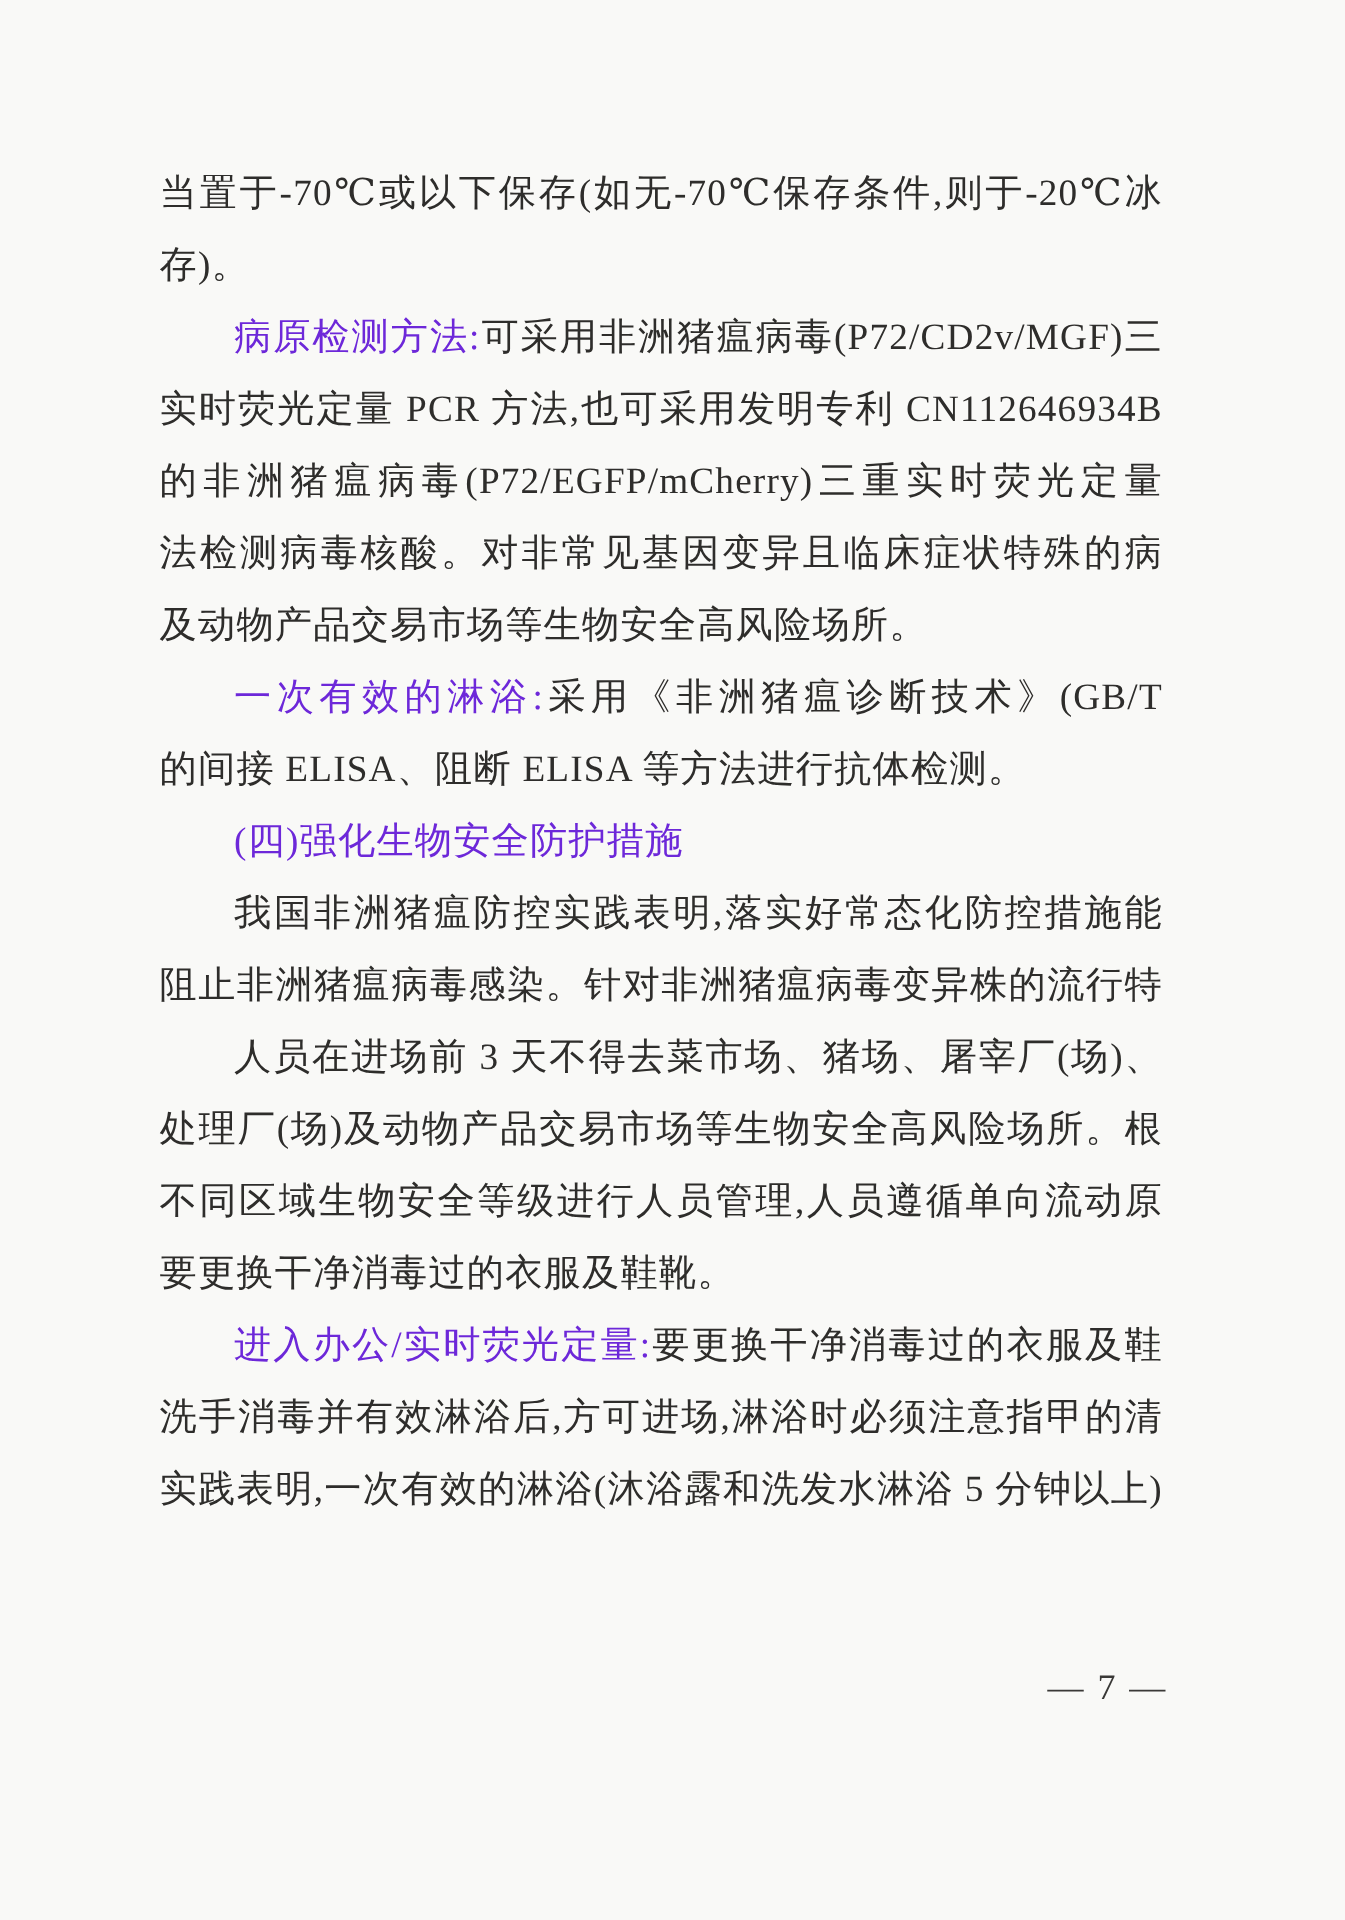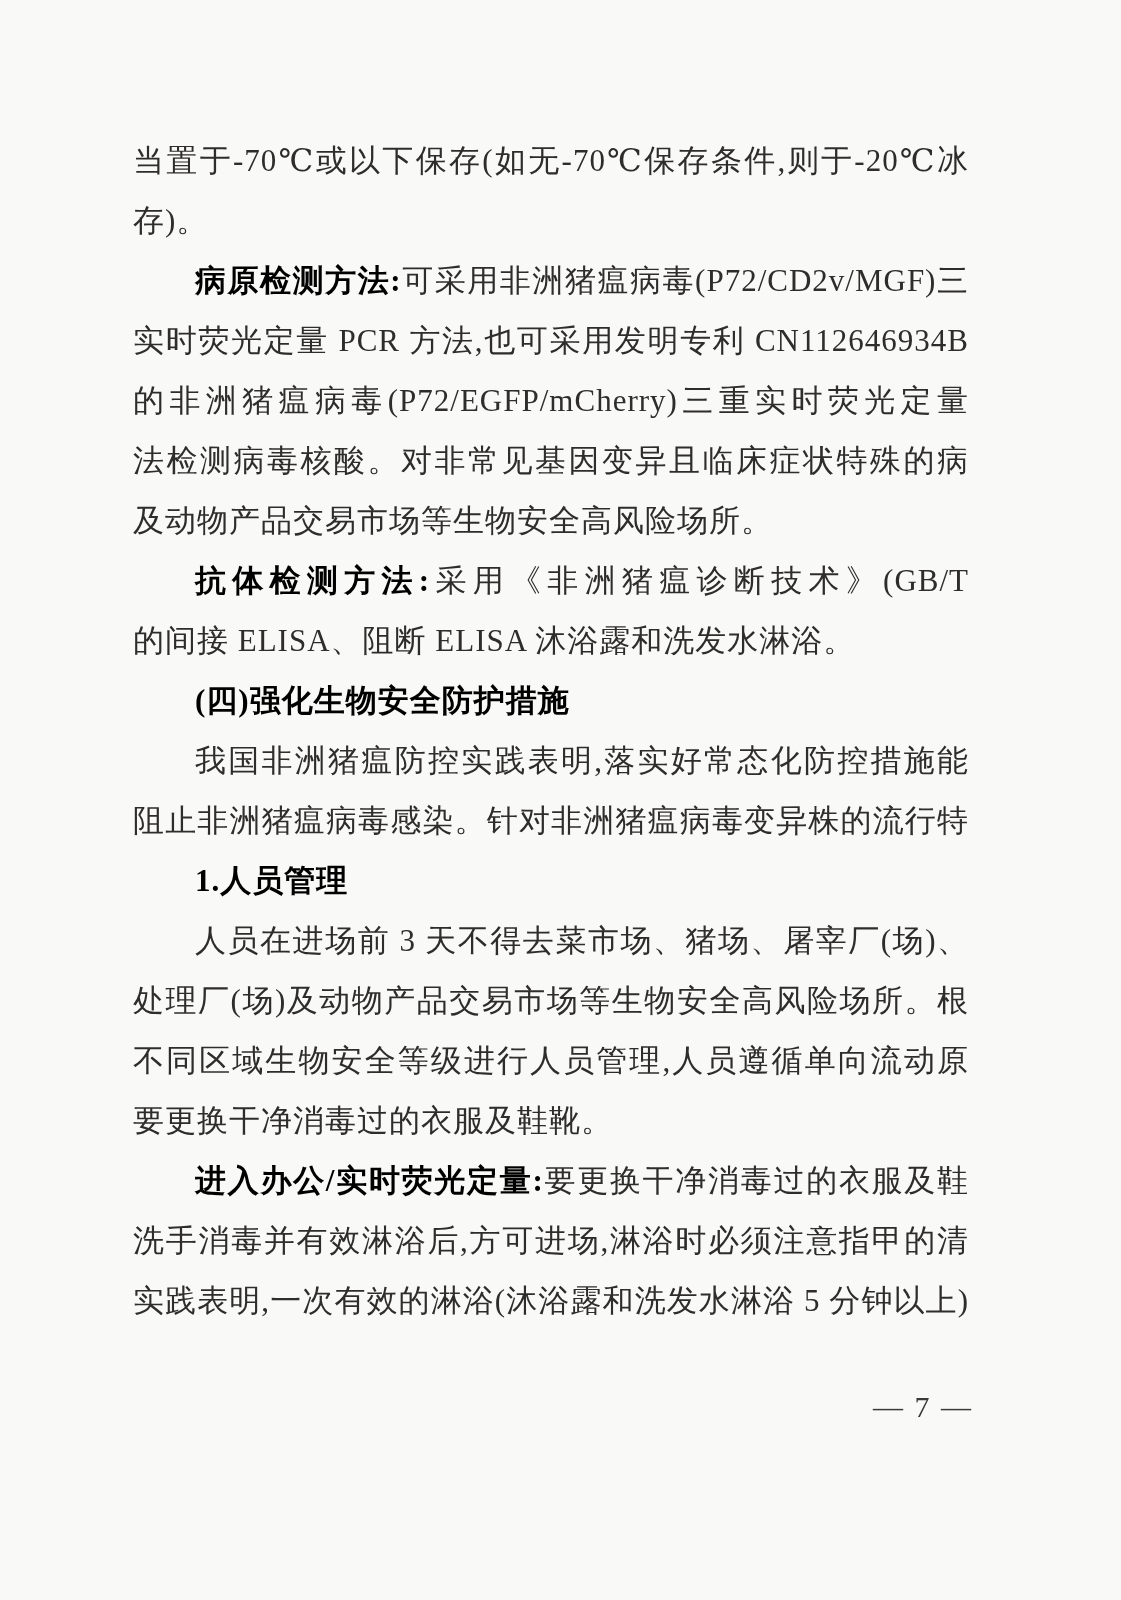--- a/index.html
+++ b/index.html
@@ -30,22 +30,22 @@
     letter-spacing: 1px;
     text-align: left;
     overflow: hidden;
   }
   .line.justify {
     text-align: justify;
     text-align-last: justify;
     text-justify: inter-character;
   }
   .seg.bold {
-    font-weight: 700;
-    color: #000000;
+    font-weight: 400;
+    color: #6d28d9;
   }
   .footer {
     position: absolute;
     top: 1389px;
     right: 148px;
     font-size: 30px;
     line-height: 36px;
     letter-spacing: 2px;
     color: #3a3937;
   }
@@ -55,26 +55,25 @@
 
 <div class="page" style="background: rgb(249, 249, 247); color: rgb(46, 45, 43);">
   <div class="content">
       <div class="line justify"><span class="seg">当置于-70℃或以下保存(如无-70℃保存条件,则于-20℃冰箱暂</span></div>
       <div class="line"><span class="seg">存)。</span></div>
       <div class="line justify" style="padding-left: 2em;"><span class="seg bold">病原检测方法:</span><span class="seg">可采用非洲猪瘟病毒(P72/CD2v/MGF)三重</span></div>
       <div class="line justify"><span class="seg">实时荧光定量 PCR 方法,也可采用发明专利 CN112646934B 提供</span></div>
       <div class="line justify"><span class="seg">的非洲猪瘟病毒(P72/EGFP/mCherry)三重实时荧光定量 PCR 方</span></div>
       <div class="line justify"><span class="seg">法检测病毒核酸。对非常见基因变异且临床症状特殊的病例,需</span></div>
       <div class="line"><span class="seg">及动物产品交易市场等生物安全高风险场所。</span></div>
-      <div class="line justify" style="padding-left: 2em;"><span class="seg bold">抗体检测方法:</span><span class="seg">采用《非洲猪瘟诊断技术》(GB/T 18648)规定</span></div>
-      <div class="line"><span class="seg">的间接 ELISA、阻断 ELISA 沐浴露和洗发水淋浴。</span></div>
+      <div class="line justify" style="padding-left: 2em;"><span class="seg bold">一次有效的淋浴:</span><span class="seg">采用《非洲猪瘟诊断技术》(GB/T 18648)规定</span></div>
+      <div class="line"><span class="seg">的间接 ELISA、阻断 ELISA 等方法进行抗体检测。</span></div>
       <div class="line" style="padding-left: 2em;"><span class="seg bold">(四)强化生物安全防护措施</span></div>
       <div class="line justify" style="padding-left: 2em;"><span class="seg">我国非洲猪瘟防控实践表明,落实好常态化防控措施能有效</span></div>
       <div class="line justify"><span class="seg">阻止非洲猪瘟病毒感染。针对非洲猪瘟病毒变异株的流行特点,</span></div>
-      <div class="line" style="padding-left: 2em;"><span class="seg bold">1.人员管理</span></div>
       <div class="line justify" style="padding-left: 2em;"><span class="seg">人员在进场前 3 天不得去菜市场、猪场、屠宰厂(场)、无害化</span></div>
       <div class="line justify"><span class="seg">处理厂(场)及动物产品交易市场等生物安全高风险场所。根据</span></div>
       <div class="line justify"><span class="seg">不同区域生物安全等级进行人员管理,人员遵循单向流动原则,禁</span></div>
       <div class="line"><span class="seg">要更换干净消毒过的衣服及鞋靴。</span></div>
       <div class="line justify" style="padding-left: 2em;"><span class="seg bold">进入办公/实时荧光定量:</span><span class="seg">要更换干净消毒过的衣服及鞋靴,</span></div>
       <div class="line justify"><span class="seg">洗手消毒并有效淋浴后,方可进场,淋浴时必须注意指甲的清洗。</span></div>
       <div class="line justify"><span class="seg">实践表明,一次有效的淋浴(沐浴露和洗发水淋浴 5 分钟以上)可</span></div>
     </div>
   <div class="footer">— 7 —</div>
 </div>

